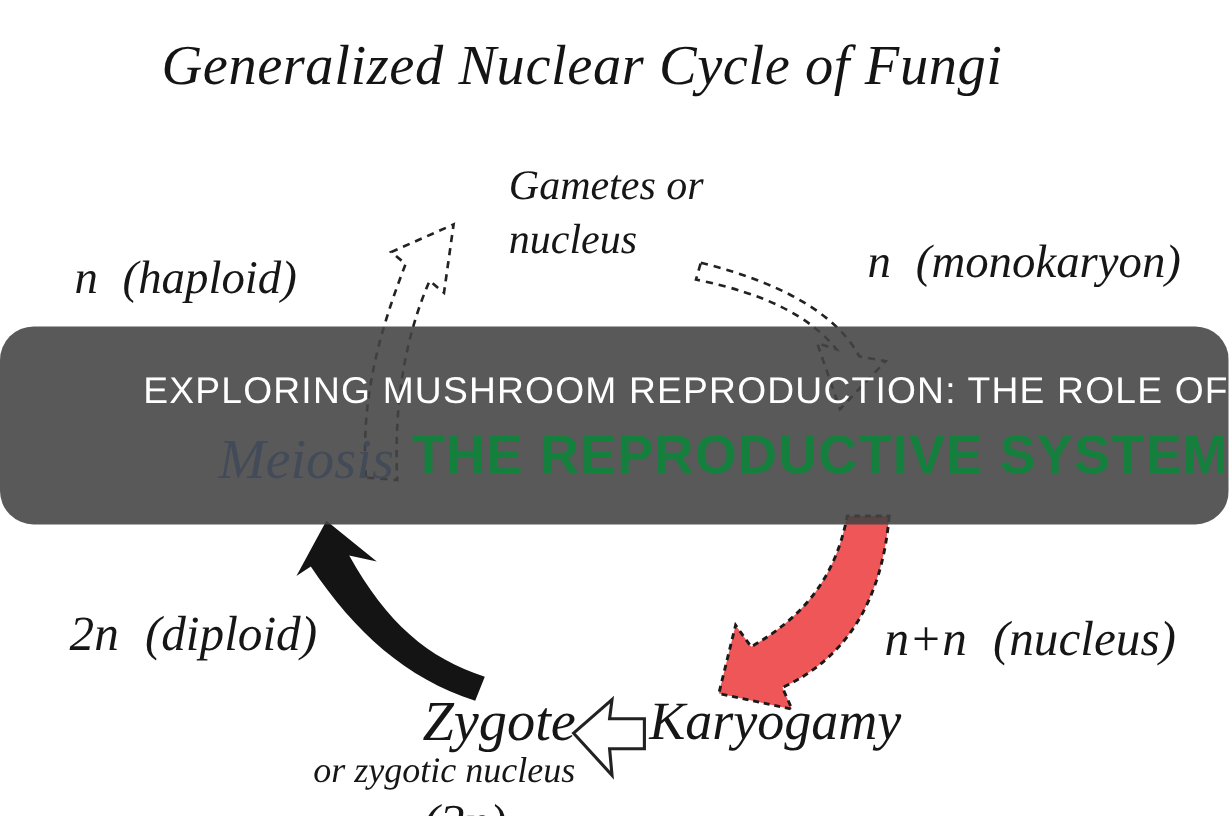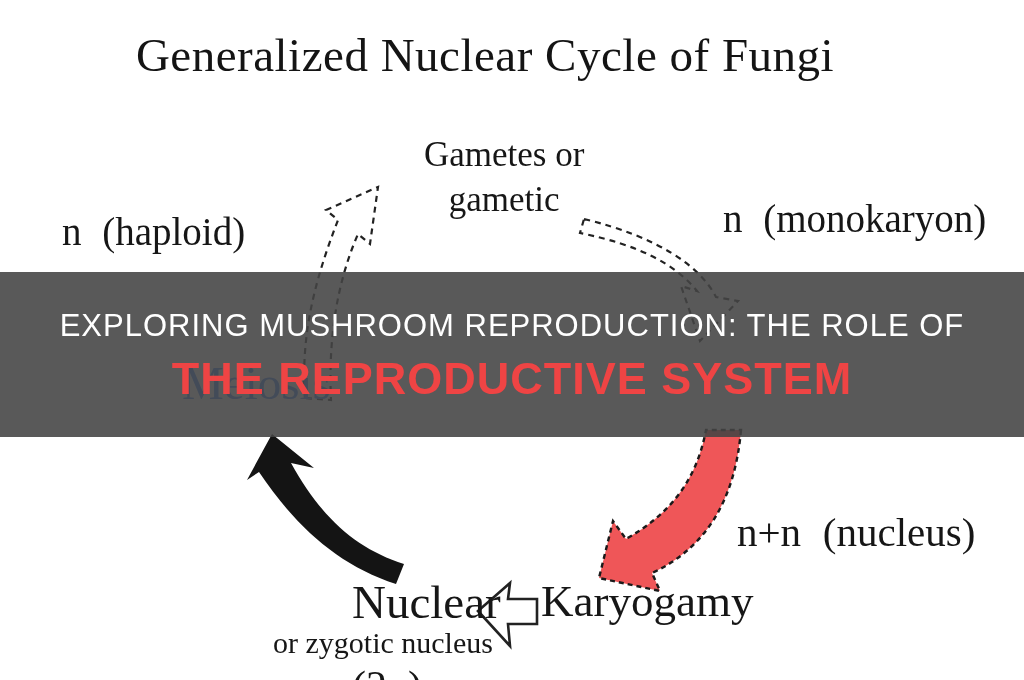--- a/index.html
+++ b/index.html
@@ -1,43 +1,44 @@
 <!DOCTYPE html>
 <html><head>
 <meta charset="utf-8">
 <style>
   html,body{margin:0;padding:0;background:#ffffff;}
   #stage{
     position:relative;width:1024px;height:680px;overflow:hidden;
     background:#ffffff;font-family:"Liberation Serif","DejaVu Serif",serif;color:#161616;
   }
-  .label{position:absolute;line-height:1.15;white-space:nowrap;}
+  .label{position:absolute;line-height:1.15;white-space:nowrap;font-style:italic;}
   .wide-space{word-spacing:0.28em;}
   #diagram-title{
     top:28px;left:0;width:970px;text-align:center;
     font-size:47px;letter-spacing:0.5px;color:#141414;
   }
-  #gametes-label{top:132px;left:424px;font-size:35px;line-height:45px;text-align:center;}
+  #gametes-label{top:132px;left:424px;font-size:35px;line-height:45px;}
   #haploid-label{top:210px;left:62px;font-size:39px;}
   #monokaryon-label{top:197px;left:723px;font-size:39px;}
   #meiosis-label{top:356px;left:182px;font-size:47px;color:#3b82f6;}
   #plasmogamy-label{top:356px;left:638px;font-size:46px;color:#000;}
   #diploid-label{top:505px;left:58px;font-size:41px;}
   #dikaryon-label{top:509px;left:737px;font-size:41px;}
   #zygote-label{top:575px;left:352px;font-size:47px;}
   #karyogamy-label{top:576px;left:541px;font-size:45px;}
-  #zygote-alt-label{top:626px;left:261px;font-size:30px;margin-left:12px;}
+  #zygote-alt-label{top:626px;left:261px;font-size:30px;}
   #zygote-ploidy-label{top:662px;left:352px;font-size:42px;}
   #arrow-layer{position:absolute;top:0;left:0;z-index:1;}
   .label{z-index:2;}
   #banner{
     position:absolute;z-index:3;left:0;top:272px;width:1024px;height:165px;
     background:rgba(68,68,68,0.89);
-    display:flex;flex-direction:column;align-items:center;
+    display:flex;flex-direction:column;align-items:flex-end;
     font-family:"Liberation Sans","DejaVu Sans",sans-serif;
+    border-radius:28px;
   }
   #banner-line1{
     margin-top:36px;font-size:31px;font-weight:400;letter-spacing:1px;
     white-space:nowrap;z-index:4;
   }
   #banner-line2{
     margin-top:9px;font-size:45px;font-weight:700;letter-spacing:1px;
     white-space:nowrap;z-index:4;
   }
 </style>
@@ -60,39 +61,40 @@
     <path d="M 272,434 L 314,468 L 291,463 C 322,519 357,549 404,564 L 396,584
              C 338,565 296,527 259,472 L 247,480 Z" stroke="none" fill="#141414"></path>
 
     <path d="M 478,611 L 510,583 L 508,599 L 537,599 L 537,624 L 508,624 L 510,646 Z" fill="#ffffff" stroke-width="2.6" stroke="#222222"></path>
   </svg>
 
   <div class="label" id="diagram-title">Generalized Nuclear Cycle of Fungi</div>
 
   <div class="label" id="gametes-label">
     <div>Gametes or</div>
-    <div>gametic</div>
+    <div>nucleus</div>
   </div>
 
   <div class="label wide-space" id="haploid-label">n (haploid)</div>
 
   <div class="label wide-space" id="monokaryon-label">n (monokaryon)</div>
 
   <div class="label" id="meiosis-label">Meiosis</div>
 
 
+  <div class="label wide-space" id="diploid-label">2n (diploid)</div>
 
   <div class="label wide-space" id="dikaryon-label">n+n (nucleus)</div>
 
-  <div class="label" id="zygote-label">Nuclear</div>
+  <div class="label" id="zygote-label">Zygote</div>
 
   <div class="label" id="karyogamy-label">Karyogamy</div>
 
   <div class="label" id="zygote-alt-label">or zygotic nucleus</div>
 
   <div class="label" id="zygote-ploidy-label">(2n)</div>
 
   <div id="banner">
     <div id="banner-line1" style="color: rgb(255, 255, 255);">EXPLORING MUSHROOM REPRODUCTION: THE ROLE OF</div>
-    <div id="banner-line2" style="color: #ef4444;">THE REPRODUCTIVE SYSTEM</div>
+    <div id="banner-line2" style="color: #15803d;">THE REPRODUCTIVE SYSTEM</div>
   </div>
 
 </div>
 
 </body></html>

